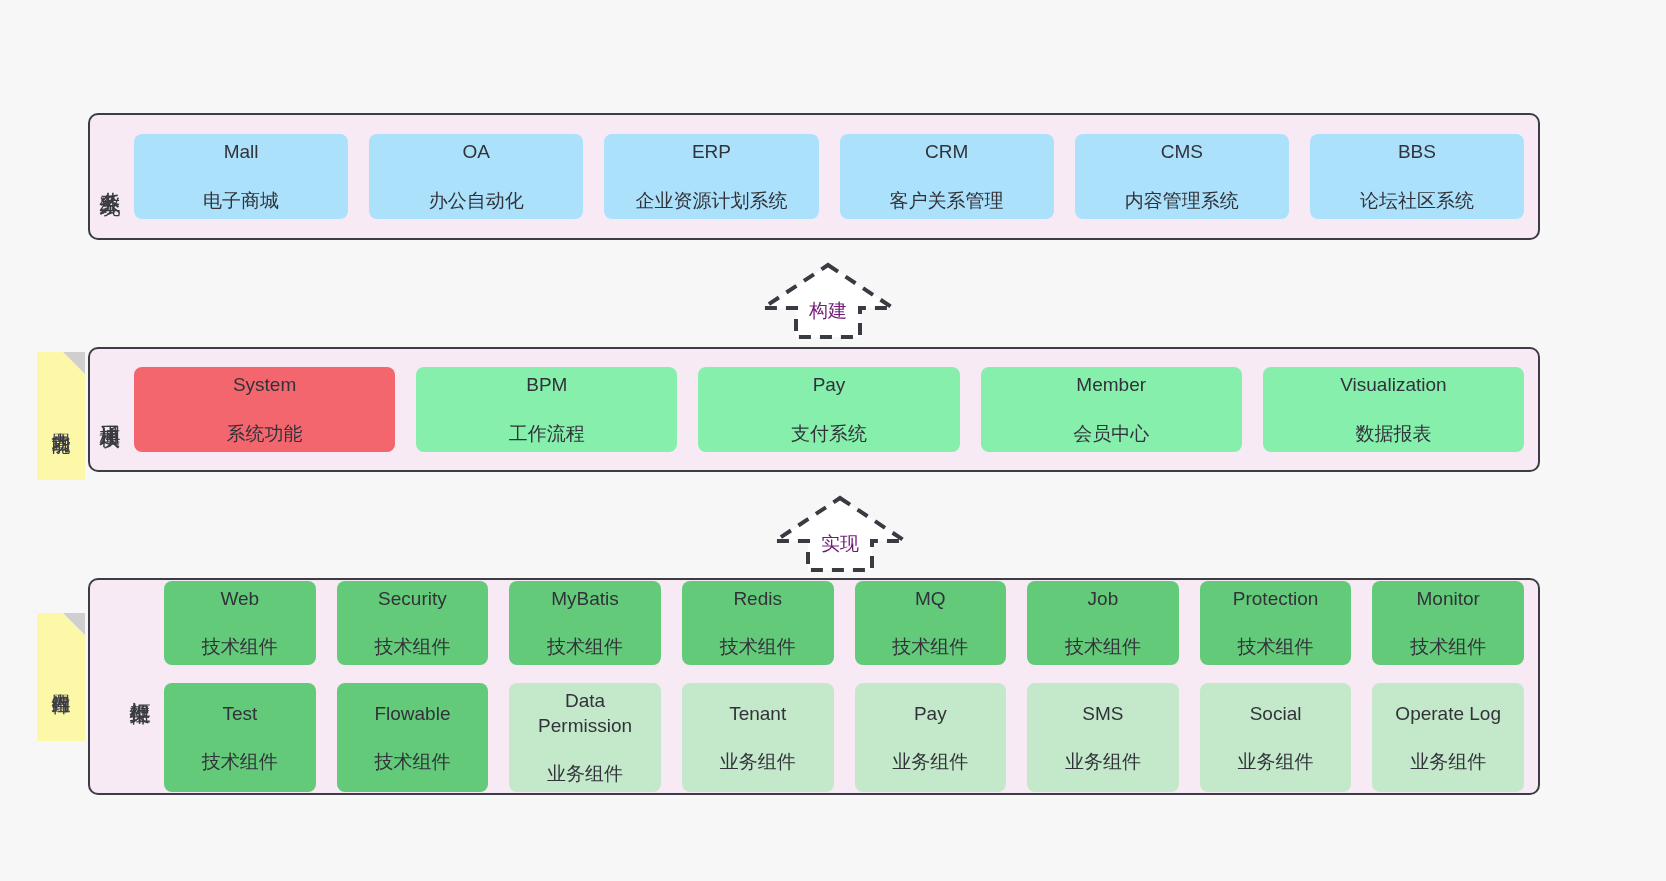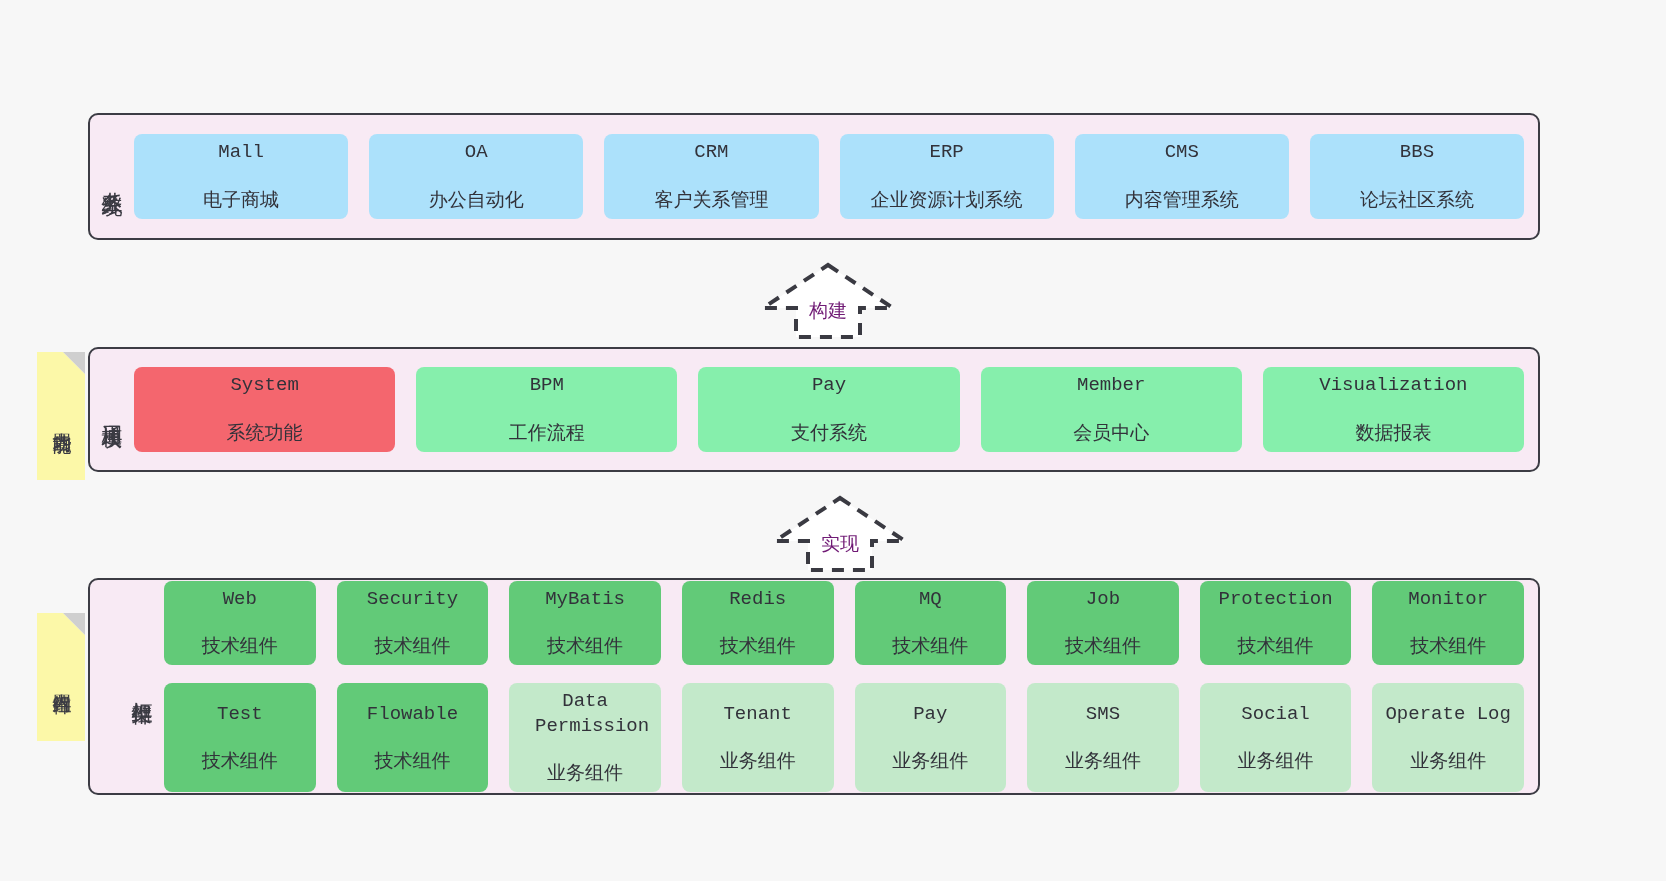--- a/index.html
+++ b/index.html
@@ -14,21 +14,20 @@
     color: #333333;
     overflow: hidden;
     position: relative;
   }
 
   #canvas {
     position: absolute;
     left: 0; top: 0;
     width: 1666px;
     height: 677px;
-    font-family: Liberation Mono, monospace;
   }
 
   
   .layer {
     position: absolute;
     background: #f8eaf4;
     border: 2px solid #3c3c44;
     border-radius: 10px;
     box-sizing: border-box;
     display: flex;
@@ -158,26 +157,26 @@
 
         <div class="node c-blue">
           <span class="l1">Mall</span>
           <span class="l2">电子商城</span>
         </div>
         <div class="node c-blue">
           <span class="l1">OA</span>
           <span class="l2">办公自动化</span>
         </div>
         <div class="node c-blue">
+          <span class="l1">ERP</span>
+          <span class="l2">企业资源计划系统</span>
+        </div>
+        <div class="node c-blue">
           <span class="l1">CRM</span>
           <span class="l2">客户关系管理</span>
-        </div>
-        <div class="node c-blue">
-          <span class="l1">ERP</span>
-          <span class="l2">企业资源计划系统</span>
         </div>
         <div class="node c-blue">
           <span class="l1">CMS</span>
           <span class="l2">内容管理系统</span>
         </div>
         <div class="node c-blue">
           <span class="l1">BBS</span>
           <span class="l2">论坛社区系统</span>
         </div>
 

